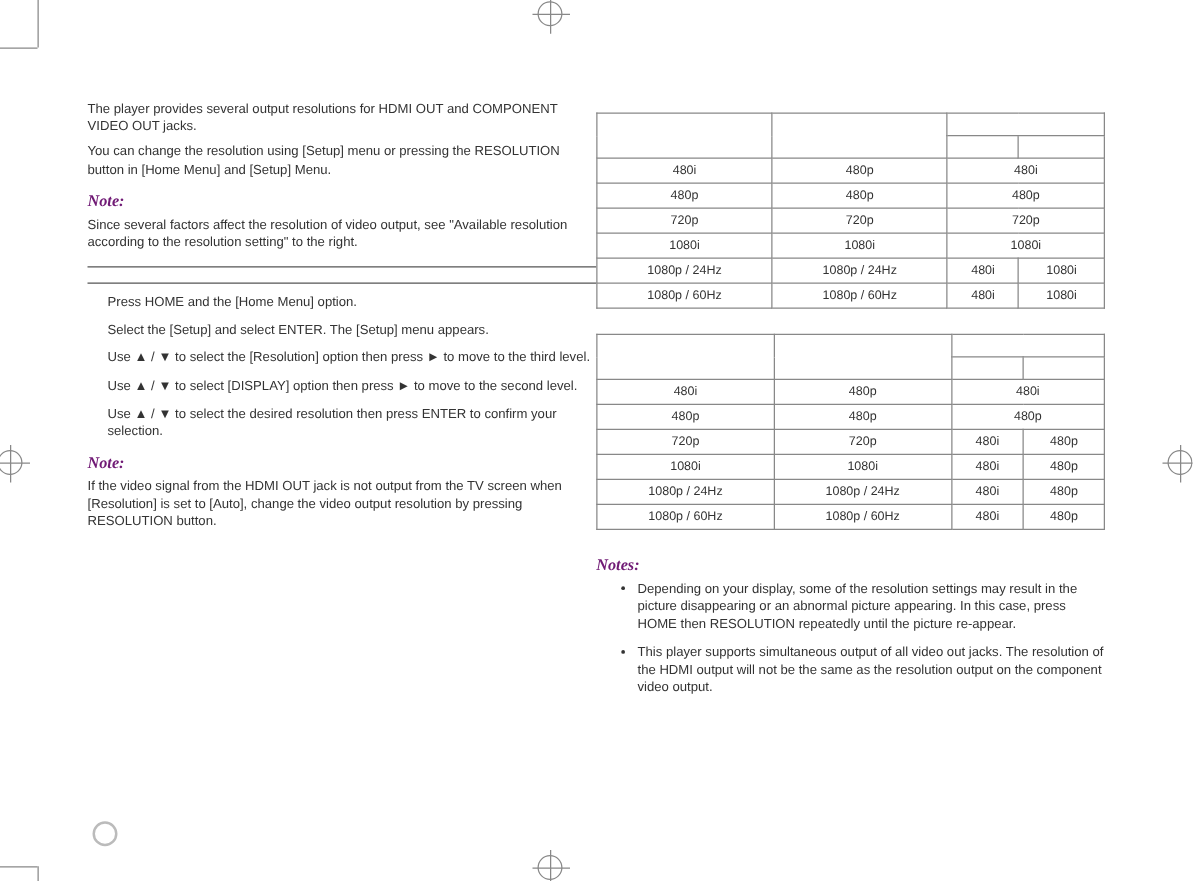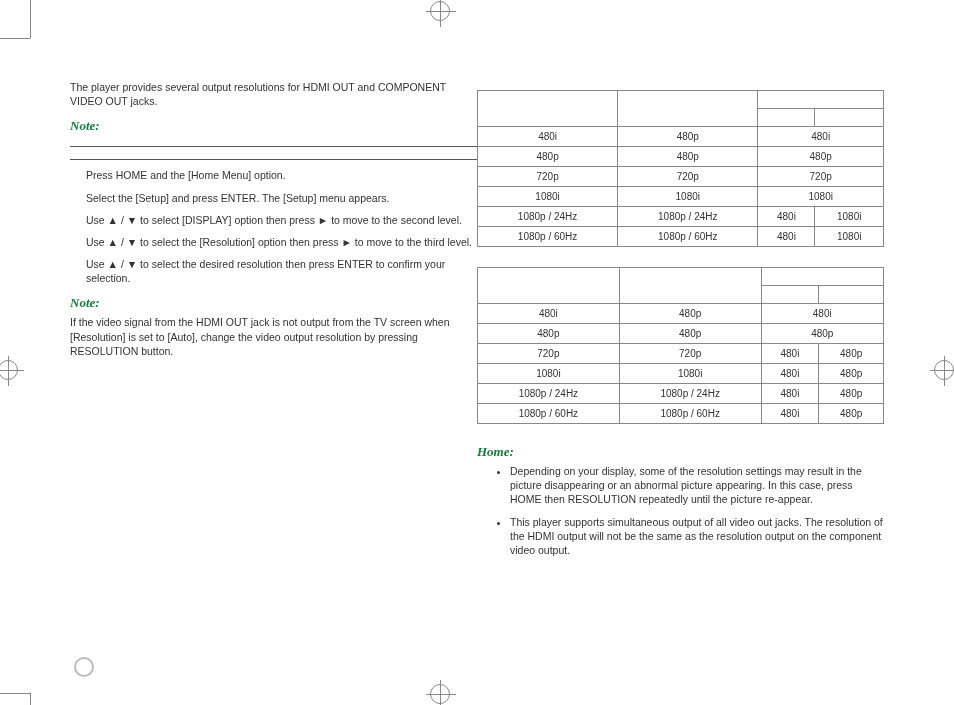--- a/index.html
+++ b/index.html
@@ -38,21 +38,21 @@
     top: 80px; left: 70px; right: 70px; bottom: 60px;
     display: flex;
   }
   .col { flex: 1; }
   .para { margin-bottom: 6px; line-height: 1.35; }
   .note-label {
     font-family: Georgia, 'Times New Roman', serif;
     font-style: italic;
     font-weight: bold;
     font-size: 13px;
-    color: #15803d;
+    color: #701a75;
     margin: 10px 0 4px 0;
   }
   .hr { border: 0; border-top: 1px solid #555; margin: 12px 0 8px 0; }
   .steps { margin: 8px 0 8px 16px; }
   .step { margin-bottom: 8px; line-height: 1.35; }
   table {
     width: 100%;
     border-collapse: collapse;
     font-size: 10px;
     margin-bottom: 20px;
@@ -84,31 +84,33 @@
 <div class="crop-mark-v" style="top:693px;left:30px;height:12px"></div>
 <div class="register-mark" style="top:1px;left:430px"></div>
 <div class="register-mark" style="top:684px;left:430px"></div>
 <div class="register-mark" style="top:360px;left:-2px"></div>
 <div class="register-mark" style="top:360px;left:934px"></div>
 <div class="page-circle"></div>
 
 <div class="page">
   <div class="col">
     <p class="para">The player provides several output resolutions for HDMI OUT  and COMPONENT VIDEO OUT jacks.</p>
+    <p class="para">You can change the resolution using [Setup] menu or pressing the RESOLUTION button in [Home Menu] and [Setup] Menu.</p>
 
     <p class="note-label">Note:</p>
+    <p class="para">Since several factors affect the resolution of video output, see "Available resolution according to the resolution setting" to the right.</p>
 
     <hr class="hr">
 
     <hr class="hr">
     <div class="steps">
       <p class="step">Press HOME and the [Home Menu] option.</p>
-      <p class="step">Select the [Setup] and press ENTER.  The [Setup] menu appears.</p>
+      <p class="step">Select the [Setup] and select ENTER.  The [Setup] menu appears.</p>
+      <p class="step">Use ▲ / ▼ to select the [Resolution] option then press ► to move to the third level.</p>
       <p class="step">Use ▲ / ▼ to select [DISPLAY] option then press ► to move to the second level.</p>
-      <p class="step">Use ▲ / ▼ to select the [Resolution] option then press ► to move to the third level.</p>
       <p class="step">Use ▲ / ▼ to select the desired resolution then press ENTER to confirm your selection.</p>
     </div>
 
     <p class="note-label">Note:</p>
     <p class="para">If the video signal from the HDMI OUT  jack is not output from the TV screen when [Resolution] is set to [Auto], change the video output resolution by pressing RESOLUTION button.</p>
   </div>
 
   <div class="col">
     <table>
       <thead>
@@ -201,19 +203,19 @@
           </tr>
           <tr>
             <td>1080p / 60Hz</td>
             <td>1080p / 60Hz</td>
             <td>480i</td>
             <td>480p</td>
           </tr>
         </tbody>
     </table>
 
-    <p class="note-label">Home:</p>
+    <p class="note-label">Notes:</p>
     <ul class="bullets">
       <li>Depending on your display, some of the resolution settings may result in the picture disappearing or an abnormal picture appearing. In this case, press HOME then RESOLUTION repeatedly until the picture re-appear.</li>
       <li>This player supports simultaneous output of all video out jacks.  The resolution of the HDMI output will not be the same as the resolution output on the component video output.</li>
     </ul>
   </div>
 </div>
 
 </body></html>

